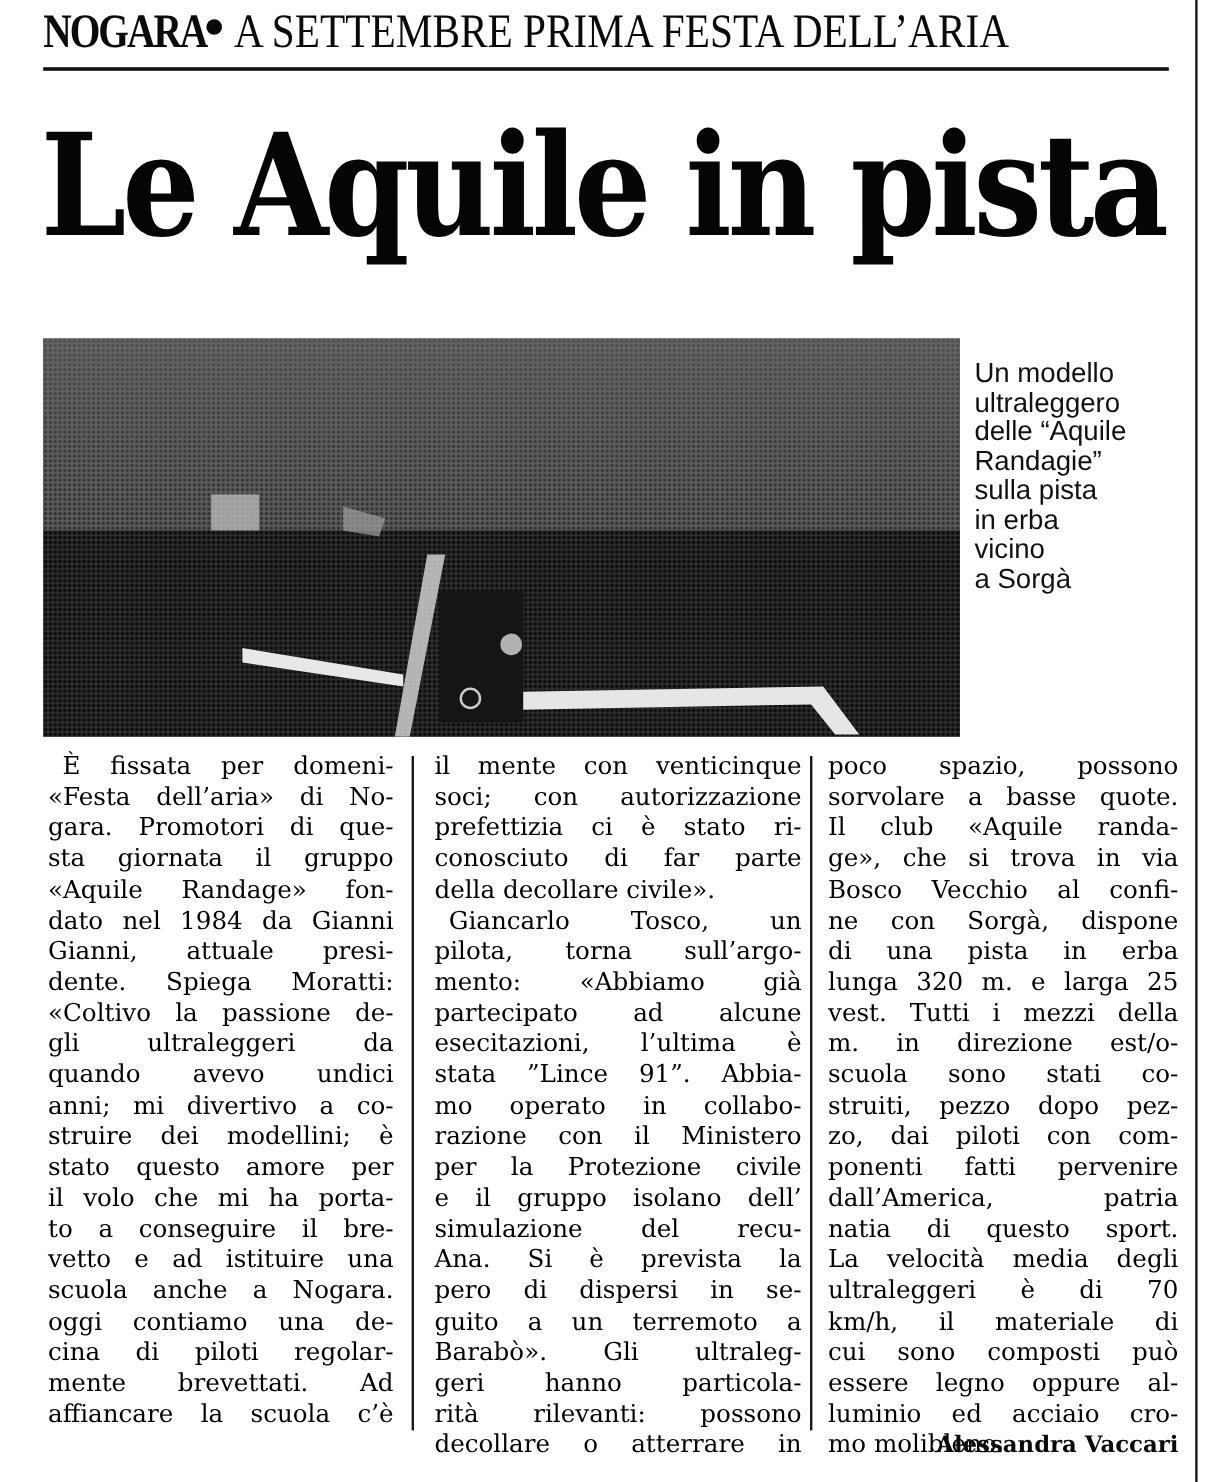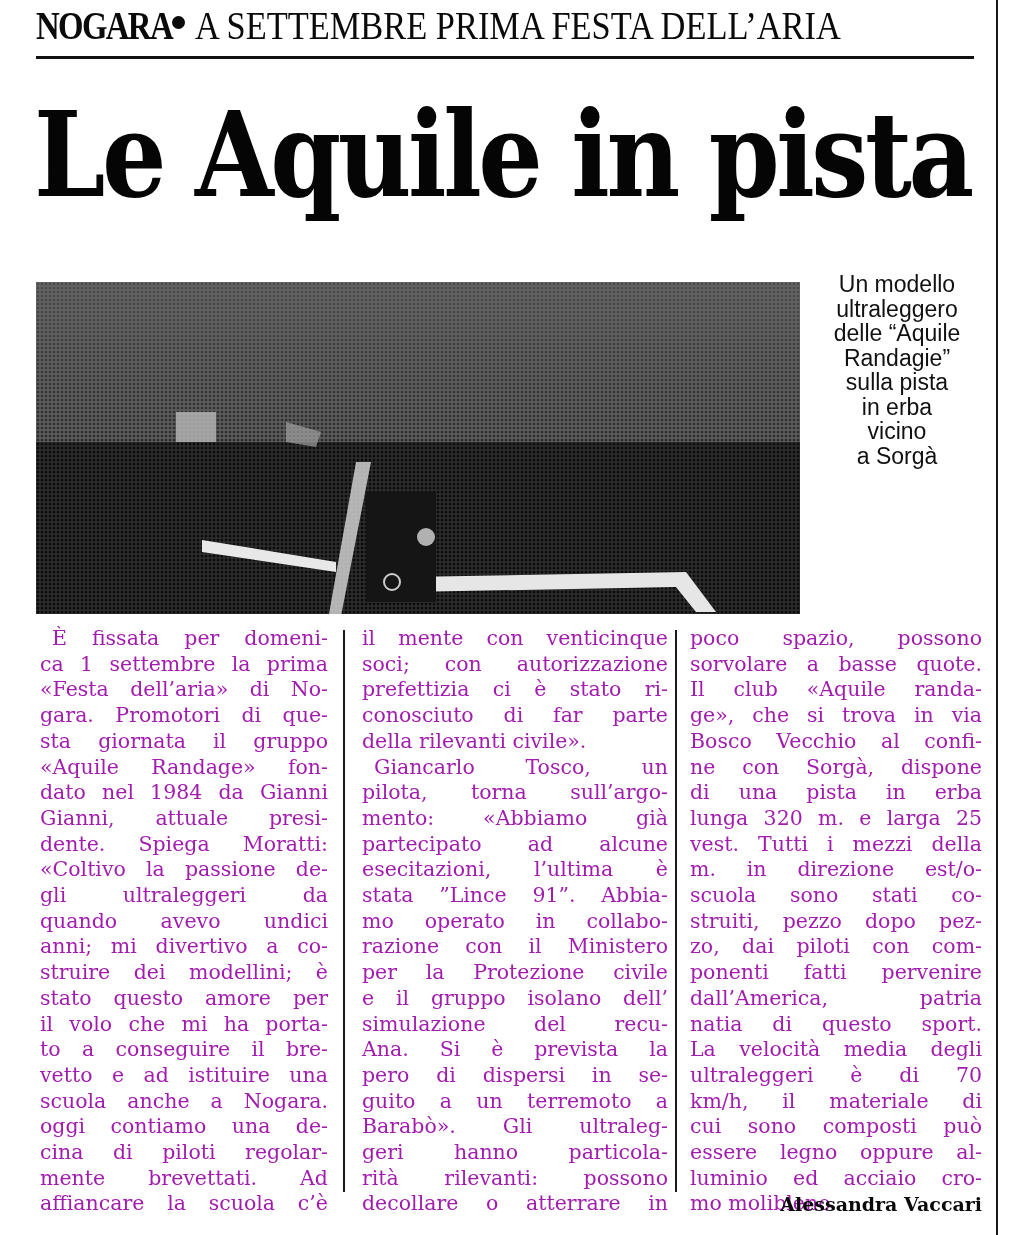--- a/index.html
+++ b/index.html
@@ -35,27 +35,27 @@
       font-family: "DejaVu Serif", serif; font-weight: 900; font-size: 118px; line-height: 1;
       letter-spacing: -4px; color: #050505;
       transform: scaleX(0.86); transform-origin: left;
     }
     .photo {
       position: absolute; left: 36px; top: 282px; width: 764px; height: 332px;
       overflow: hidden; background: #3a3a3a;
     }
     .photo svg { display: block; }
     .caption {
-      position: absolute; left: 812px; top: 272px; width: 170px; text-align: center;
+      position: absolute; left: 812px; top: 298px; width: 170px; text-align: left;
       font-family: "Liberation Sans", sans-serif; font-size: 23px; line-height: 24.5px; color: #111;
     }
     .caption span { display: block; }
     .col {
       position: absolute; top: 626px;
-      font-family: "DejaVu Serif", serif; font-size: 20.5px; line-height: 25.7px; color: #a21caf;
+      font-family: "DejaVu Serif", serif; font-size: 20.5px; line-height: 25.7px; color: #000000;
     }
     .col .line { display: block; white-space: nowrap; text-align: justify; text-align-last: justify; }
     .col .line.last { text-align-last: left; }
     .col .line.indent { padding-left: 12px; }
     .col1 { left: 40px; width: 288px; }
     .col2 { left: 362px; width: 306px; }
     .col3 { left: 690px; width: 292px; }
     .divider { position: absolute; width: 2px; background: #1a1a1a; }
     .div1 { left: 343px; top: 630px; height: 562px; }
     .div2 { left: 675px; top: 630px; height: 562px; }
@@ -114,21 +114,20 @@
   <span>delle “Aquile</span>
   <span>Randagie”</span>
   <span>sulla pista</span>
   <span>in erba</span>
   <span>vicino</span>
   <span>a Sorgà</span>
 </div>
 
 <div class="col col1">
     <span class="line indent">È fissata per domeni-</span>
-    <span class="line">ca 1 settembre la prima</span>
     <span class="line">«Festa dell’aria» di No-</span>
     <span class="line">gara. Promotori di que-</span>
     <span class="line">sta giornata il gruppo</span>
     <span class="line">«Aquile Randage» fon-</span>
     <span class="line">dato nel 1984 da Gianni</span>
     <span class="line">Gianni, attuale presi-</span>
     <span class="line">dente. Spiega Moratti:</span>
     <span class="line">«Coltivo la passione de-</span>
     <span class="line">gli ultraleggeri da</span>
     <span class="line">quando avevo undici</span>
@@ -143,21 +142,21 @@
     <span class="line">cina di piloti regolar-</span>
     <span class="line">mente brevettati. Ad</span>
     <span class="line">affiancare la scuola c’è</span>
   </div>
 <div class="divider div1"></div>
 <div class="col col2">
     <span class="line">il mente con venticinque</span>
     <span class="line">soci; con autorizzazione</span>
     <span class="line">prefettizia ci è stato ri-</span>
     <span class="line">conosciuto di far parte</span>
-    <span class="line last">della rilevanti civile».</span>
+    <span class="line last">della decollare civile».</span>
     <span class="line indent">Giancarlo Tosco, un</span>
     <span class="line">pilota, torna sull’argo-</span>
     <span class="line">mento: «Abbiamo già</span>
     <span class="line">partecipato ad alcune</span>
     <span class="line">esecitazioni, l’ultima è</span>
     <span class="line">stata ”Lince 91”. Abbia-</span>
     <span class="line">mo operato in collabo-</span>
     <span class="line">razione con il Ministero</span>
     <span class="line">per la Protezione civile</span>
     <span class="line">e il gruppo isolano dell’</span>

